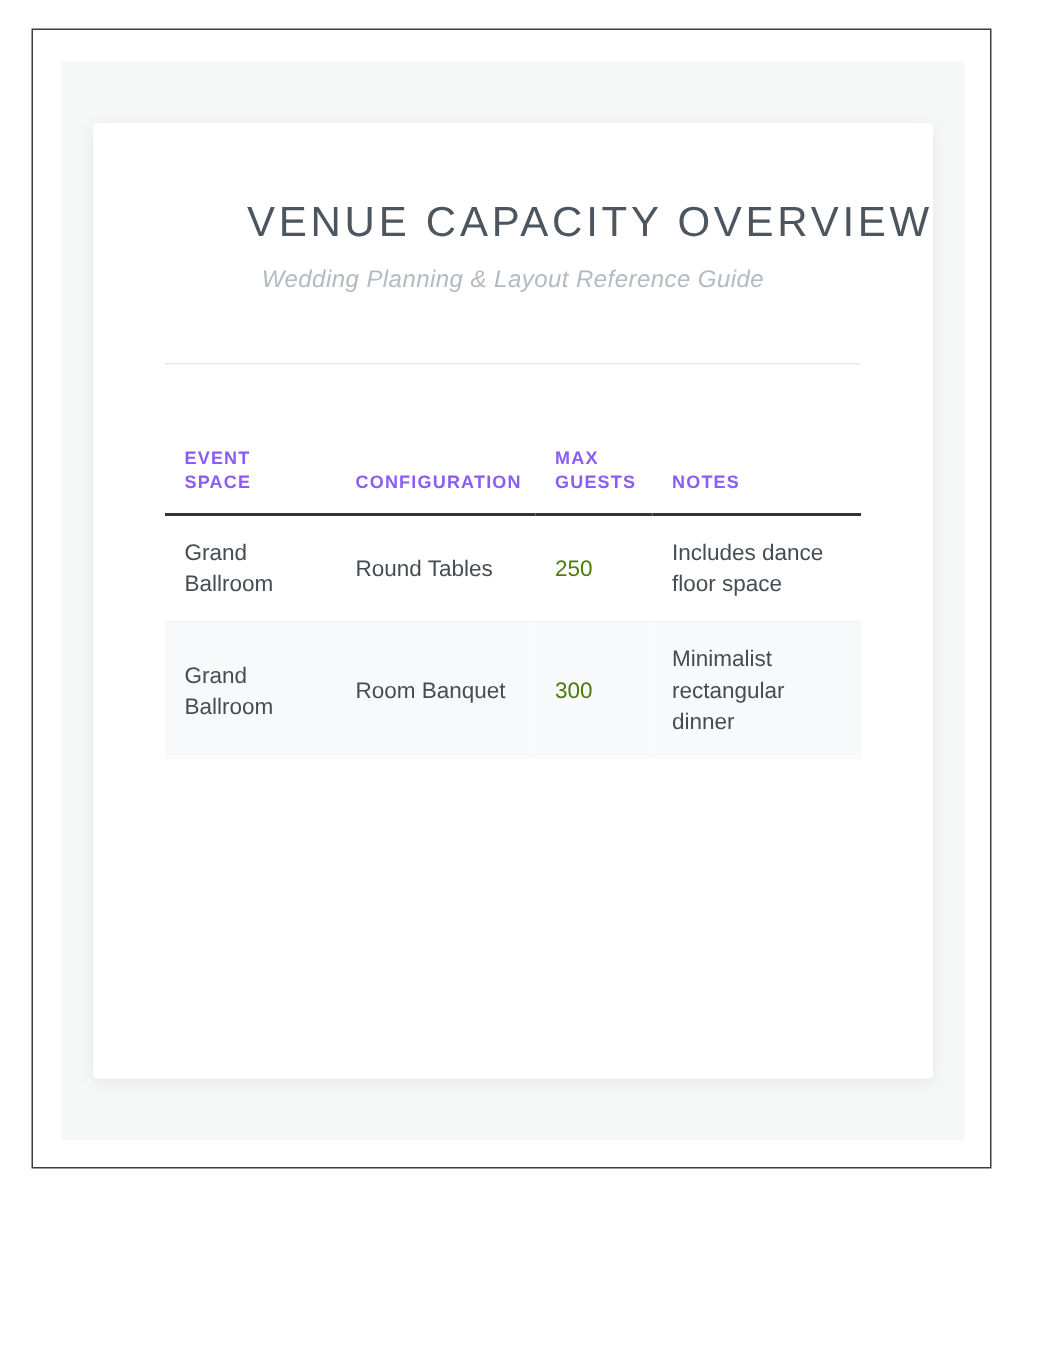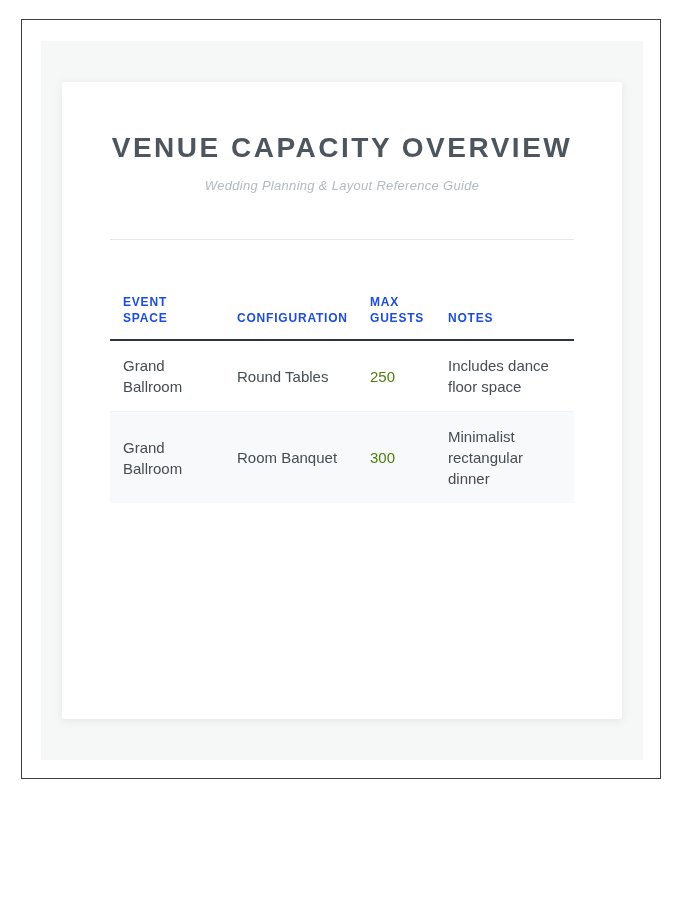--- a/index.html
+++ b/index.html
@@ -46,31 +46,31 @@
     border-radius: 3px;
     box-shadow: 0 2px 10px rgba(90, 100, 110, 0.10);
     z-index: 2;
   }
   .card-content {
     position: relative;
     padding-top: 50px;
   }
   .doc-title {
     margin: 0;
-    text-align: center;
+    text-align: right;
     font-size: 28px;
-    font-weight: 700;
+    font-weight: 400;
     letter-spacing: 2.5px;
     color: #4d565e;
   }
   .doc-subtitle {
     margin: 14px 0 0 0;
     text-align: center;
     font-style: italic;
-    font-size: 13px;
+    font-size: 16px;
     font-weight: 400;
     color: #b3bbc1;
     letter-spacing: 0.3px;
   }
   .divider {
     width: 464px;
     margin: 46px auto 0 auto;
     border: none;
     border-top: 1px solid #e6e7e8;
     height: 0;
@@ -86,21 +86,21 @@
   .venue-table col.c3 { width: 78px; }
   .venue-table col.c4 { width: 139px; }
   .venue-table thead th {
     vertical-align: bottom;
     text-align: left;
     padding: 54px 10px 13px 13px;
     font-size: 12px;
     line-height: 16px;
     font-weight: 700;
     letter-spacing: 0.8px;
-    color: #1d4ed8;
+    color: #8b5cf6;
     border-bottom: 2.5px solid #2e353b;
   }
   .venue-table tbody td {
     vertical-align: middle;
     text-align: left;
     padding: 14px 10px 14px 13px;
     font-size: 15px;
     line-height: 21px;
     color: #454d53;
   }

